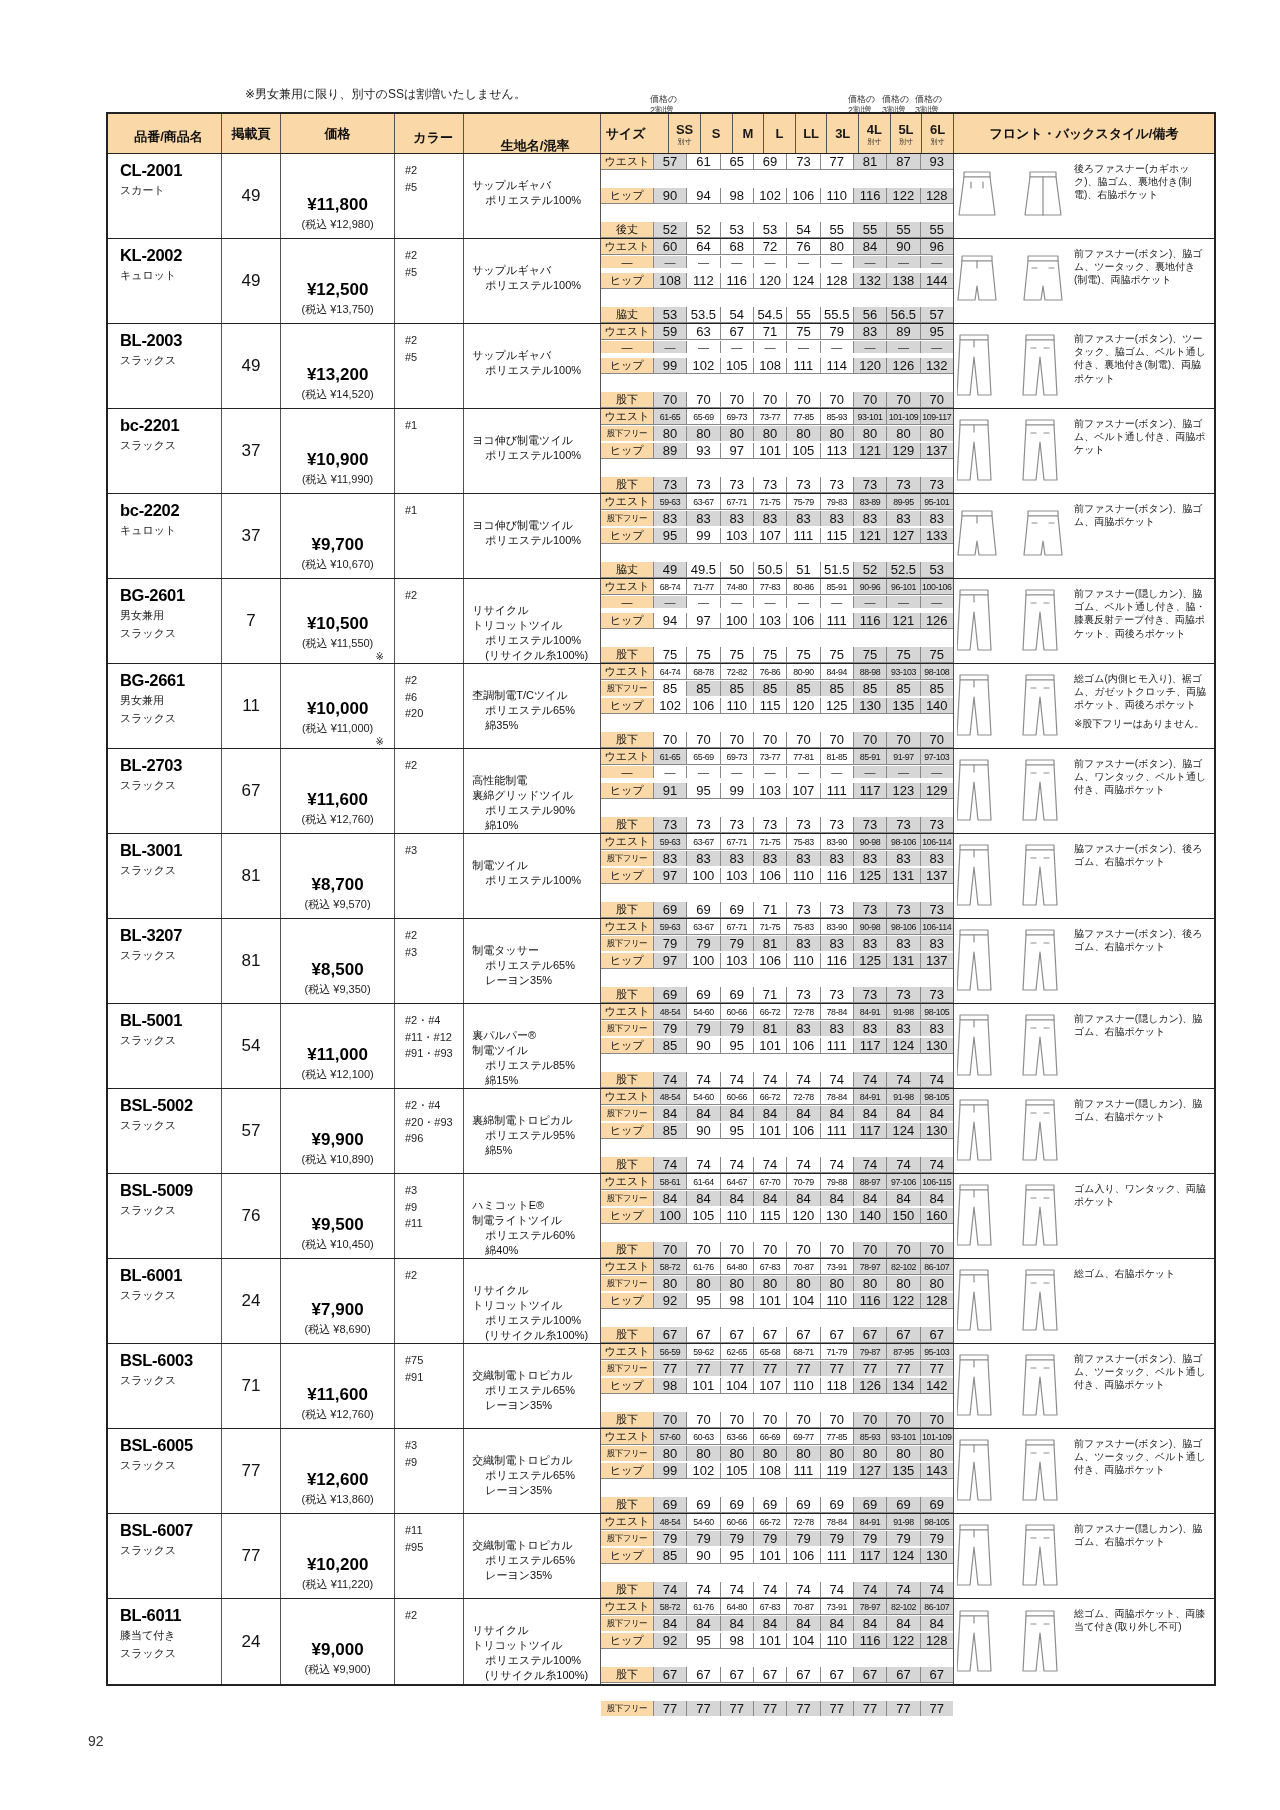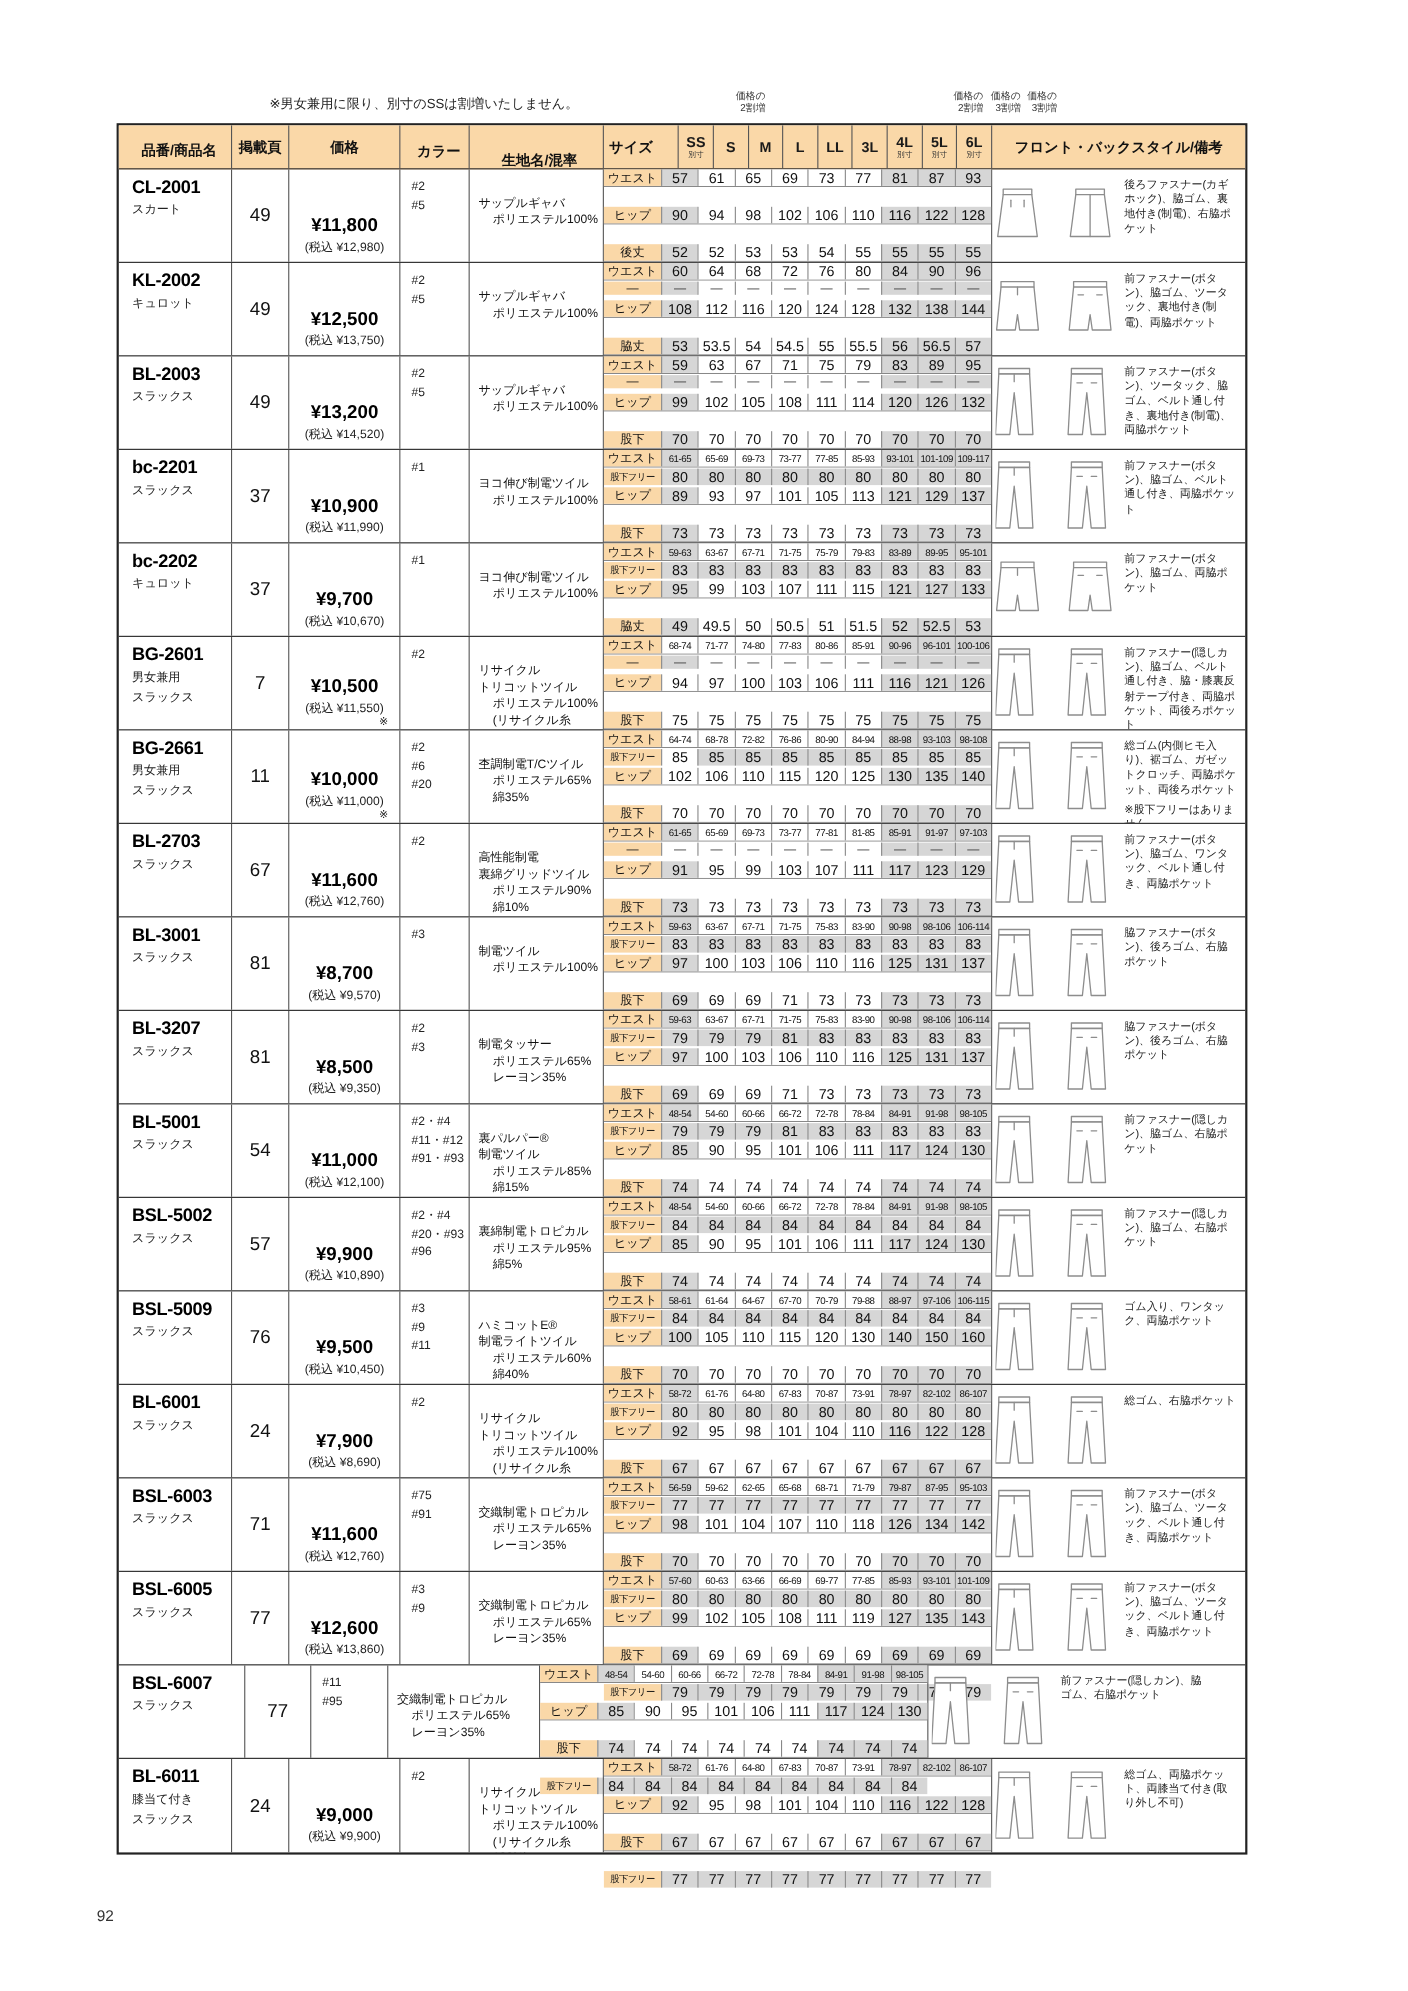--- a/index.html
+++ b/index.html
@@ -2,26 +2,26 @@
 <html lang="ja"><head>
 <meta charset="utf-8">
 <style>
   html,body{margin:0;padding:0;background:#ffffff;}
   body{font-family:"Liberation Sans","DejaVu Sans",sans-serif;color:#1a1a1a;
        -webkit-font-smoothing:antialiased;}
   #page{position:relative;width:1280px;height:1810px;background:#fff;overflow:hidden;}
 
   
   .topnote{position:absolute;left:245px;top:86px;font-size:12px;color:#222;}
-  .sur{position:absolute;top:82px;width:46px;text-align:right;font-size:9px;line-height:1.25;
+  .sur{position:absolute;top:94px;width:46px;text-align:left;font-size:9px;line-height:1.25;
        color:#333;white-space:pre-line;}
   .sur.s0{left:650px;} .sur.s1{left:848px;} .sur.s2{left:882px;} .sur.s3{left:915px;}
 
   
-  .tbl{position:absolute;left:106px;top:112px;width:1028px;border:2px solid #222;
+  .tbl{position:absolute;left:106px;top:112px;width:1110px;border:2px solid #222;
        box-sizing:border-box;background:#fff;}
   .hdr,.prow{display:flex;box-sizing:border-box;}
   .hdr{height:40px;background:#fad8a8;border-bottom:1.5px solid #222;}
   .prow{height:85px;border-bottom:1.5px solid #222;}
   .prow:last-child{border-bottom:none;}
 
   .cell{box-sizing:border-box;border-right:1px solid #555;overflow:hidden;}
   .c-code{width:115px;padding:7px 4px 0 12px;}
   .c-page{width:60px;display:flex;align-items:center;justify-content:center;}
   .c-price{width:115px;display:flex;flex-direction:column;align-items:center;justify-content:center;}
@@ -1704,20 +1704,24 @@
           </div>
         </div>
         <div class="prow">
           <div class="cell c-code">
             <div class="pcode">BSL-6007</div>
             <div class="pname">スラックス</div>
           </div>
           <div class="cell c-page">
             <div class="pgnum">77</div>
           </div>
+          <div class="cell c-price">
+            <div class="price">¥10,200</div>
+            <div class="tax">(税込 ¥11,220)</div>
+          </div>
           <div class="cell c-color">
             <div class="clr">#11</div>
             <div class="clr">#95</div>
           </div>
           <div class="cell c-fabric">
             <div class="fname">交織制電トロピカル</div>
             <div class="fcomp">ポリエステル65%</div>
             <div class="fcomp">レーヨン35%</div>
           </div>
           <div class="c-meas">

